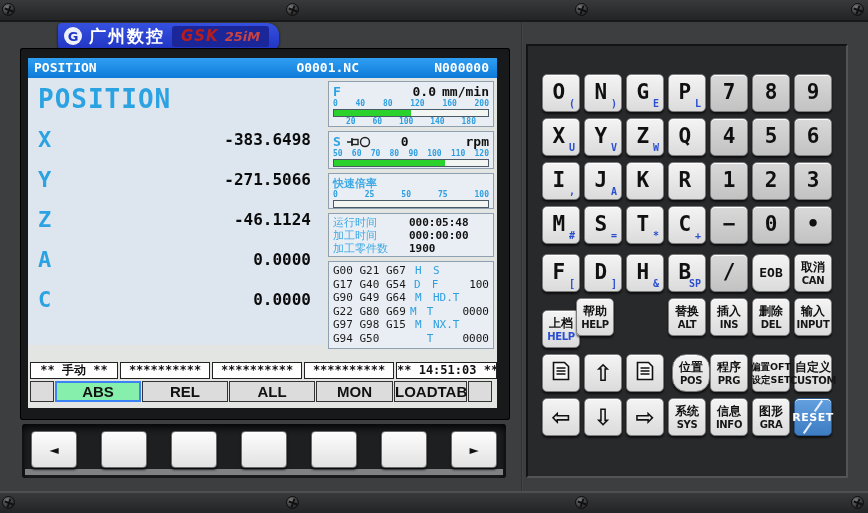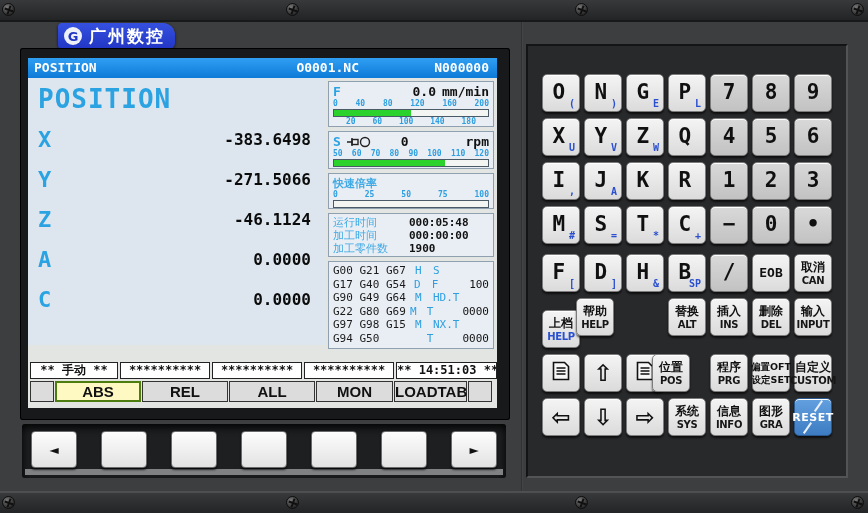--- a/index.html
+++ b/index.html
@@ -62,21 +62,21 @@
   .g-codes{width:82px;color:#1a1a1a}
   .g-mid{width:18px;color:#2f9fe0}
   .g-label{width:38px;color:#2f9fe0}
   .g-val{margin-left:auto;color:#111}
   .status-row{position:absolute;left:2px;top:304px;display:flex;gap:2px}
   .scell{background:#fff;border:1px solid #222;height:17px;line-height:14px;font-size:12px;
          font-weight:bold;text-align:center;color:#111;overflow:hidden;white-space:nowrap}
   .tab-row{position:absolute;left:2px;top:323px;display:flex;gap:1px}
   .tab{background:#dcdcdc;border:1px solid #333;height:21px;line-height:19px;text-align:center;
        font-family:"Liberation Sans",sans-serif;font-weight:bold;font-size:15px;color:#111}
-  .tab.active{background:#fef9c3;border:2px solid #4d7c0f;line-height:17px}
+  .tab.active{background:#86efac;border:2px solid #3b82f6;line-height:17px}
   
   .softstrip{position:absolute;left:22px;top:424px;width:484px;height:54px;background:#1d1f21;
        border-radius:3px;box-shadow:inset 0 3px 8px #000;display:flex;justify-content:space-between;
        align-items:flex-start;padding:7px 9px 0}
   .softstrip::after{content:"";position:absolute;left:3px;right:3px;bottom:3px;height:6px;background:#7f8183}
   .softkey{width:46px;height:37px;background:linear-gradient(#fdfdfd,#e2e2e2);border:1px solid #6a6a6a;
        border-radius:4px;box-shadow:0 2px 2px rgba(0,0,0,.7),inset 0 1px 0 #fff;font-size:12px;
        color:#111;display:flex;align-items:center;justify-content:center;z-index:1}
   
   .keypad{position:absolute;left:526px;top:44px;width:322px;height:434px;background:#28292b;
@@ -119,20 +119,24 @@
     <div class="screw" style="left:2px"></div>
     <div class="screw" style="left:286px"></div>
     <div class="screw" style="left:575px"></div>
     <div class="screw" style="left:851px"></div>
   </div>
   <div class="seam"></div>
 
   <div class="logo">
     <div class="logo-circle">G</div>
     <span class="logo-cn">广州数控</span>
+    <span class="logo-model">
+      <b class="gsk">GSK</b>
+      <i class="mdl">25iM</i>
+    </span>
   </div>
 
   <div class="bezel">
     <div class="screen">
       <div class="scr-header">
         <span class="scr-title">POSITION</span>
         <span class="scr-prg">O0001.NC</span>
         <span class="scr-seq">N000000</span>
       </div>
 
@@ -422,21 +426,21 @@
         <span class="key-main">H</span>
         <span class="key-sub">&amp;</span>
       </div>
       <div class="key " style="left: 140px; top: 208px;">
         <span class="key-main">B</span>
         <span class="key-sub">SP</span>
       </div>
       <div class="key num" style="left: 182px; top: 208px;">
         <span class="key-main">/</span>
       </div>
-      <div class="key eob" style="left: 224px; top: 208px;">
+      <div class="key eob" style="left: 224px; top: 208px; border-radius: 7px;">
         <span class="key-main">EOB</span>
       </div>
       <div class="key fn" style="left: 266px; top: 208px;">
         <span class="fn-zh">取消</span>
         <span class="fn-en">CAN</span>
       </div>
       <div class="key fn" style="left: 14px; top: 264px;">
         <span class="fn-zh">上档</span>
         <span class="fn-en accent">HELP</span>
       </div>
@@ -468,21 +472,21 @@
       </div>
       <div class="key arrow" style="left: 56px; top: 308px;">
         <span>⇧</span>
       </div>
       <div class="key icon" style="left: 98px; top: 308px;">
         <span><svg width="22" height="22" viewBox="0 0 22 22">
             <path d="M3.5 2.5h11l4 4v13h-15z" fill="#f7f7f7" stroke="#111" stroke-width="1.6"></path>
             <path d="M6.5 8h9M6.5 11h9M6.5 14h9" stroke="#111" stroke-width="1.3" fill="none"></path>
           </svg></span>
       </div>
-      <div class="key fn" style="left: 124px; top: 308px;">
+      <div class="key fn" style="left: 144px; top: 308px; border-radius: 14px;">
         <span class="fn-zh">位置</span>
         <span class="fn-en">POS</span>
       </div>
       <div class="key fn" style="left: 182px; top: 308px;">
         <span class="fn-zh">程序</span>
         <span class="fn-en">PRG</span>
       </div>
       <div class="key fn2" style="left: 224px; top: 308px;">
         <span class="fn-zh">偏置OFT</span>
         <span class="fn-zh">设定SET</span>

